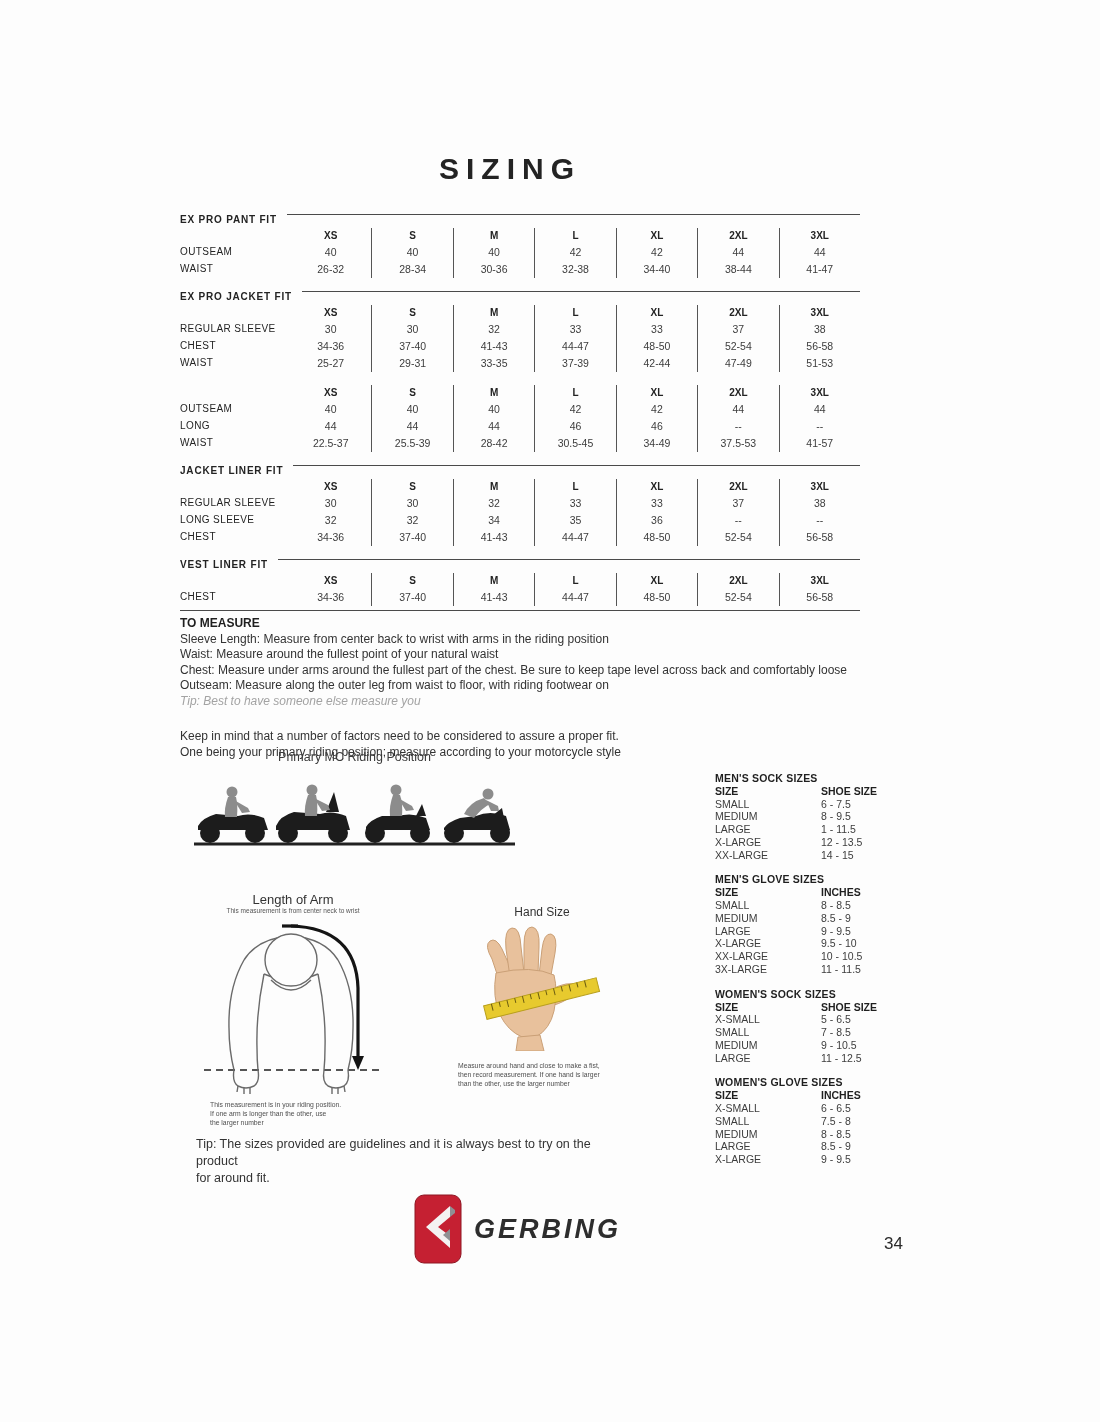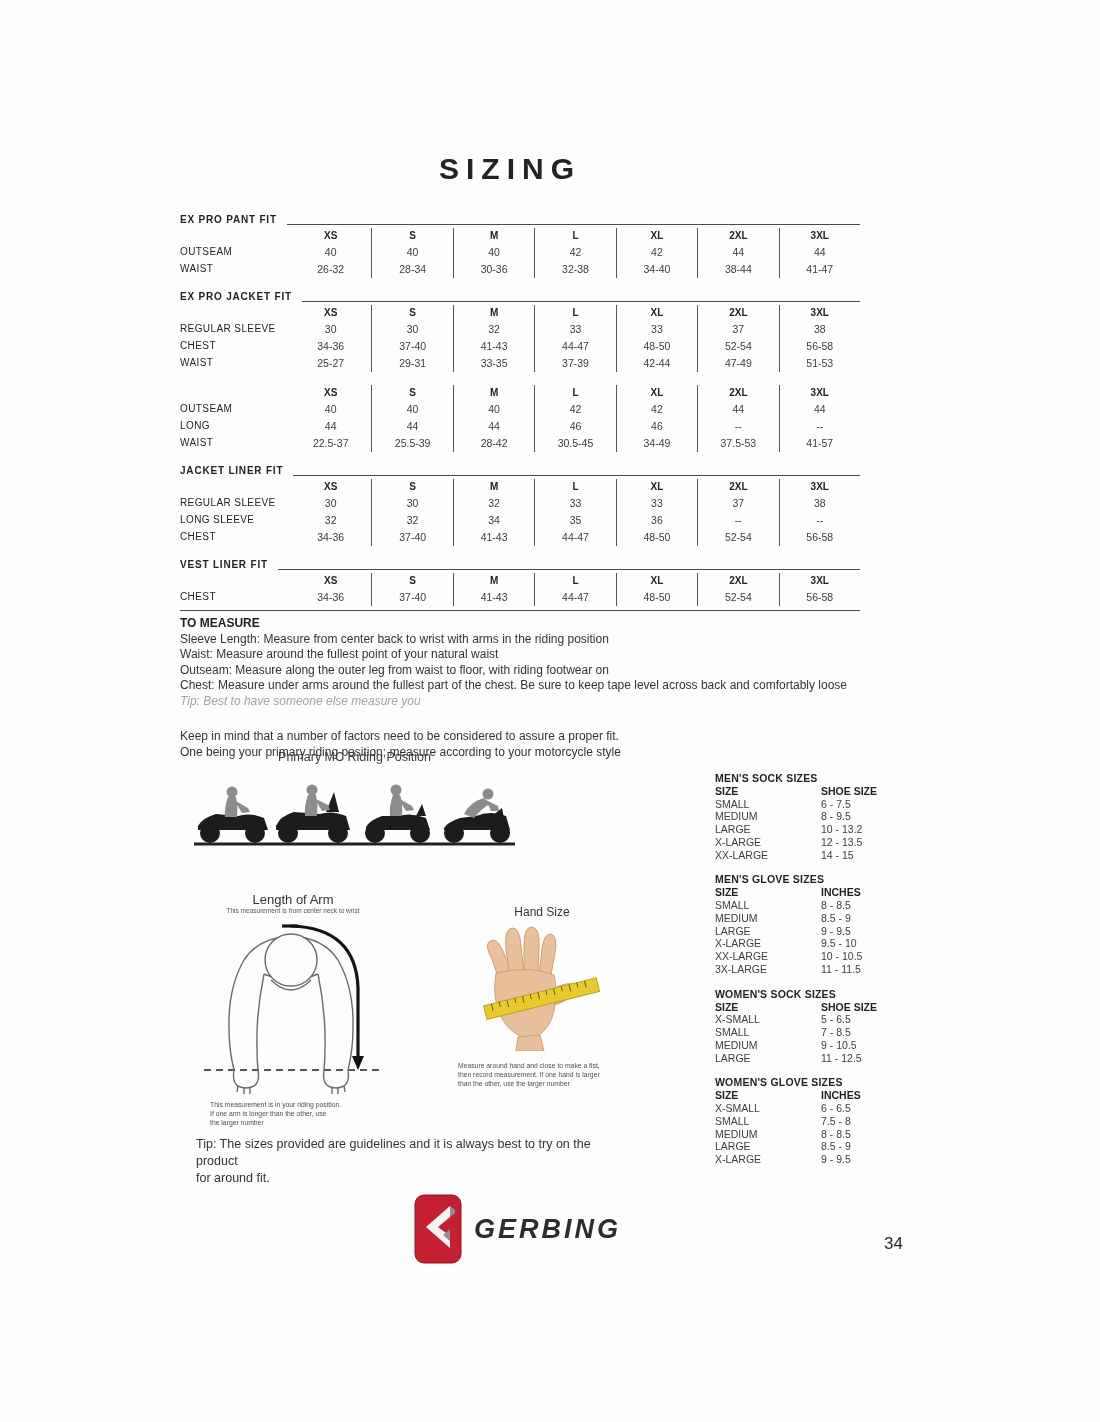--- a/index.html
+++ b/index.html
@@ -7,21 +7,21 @@
   body { font-family:"Liberation Sans", sans-serif; }
   .page { position:relative; width:1100px; height:1422px; background:#fdfdfd; margin:0 auto; overflow:hidden; color:#2e2e2e; }
 
   
   .page-title { position:absolute; left:180px; top:152px; width:660px; text-align:center;
     font-size:30px; font-weight:bold; letter-spacing:7px; color:#232323; }
 
   
   #fit-tables { position:absolute; left:180px; top:214px; width:680px; }
   .fit-table { margin-bottom:13px; }
-  .fit-title-row { display:flex; align-items:flex-end; margin-bottom:3px; }
+  .fit-title-row { display:flex; align-items:flex-start; margin-bottom:3px; }
   .fit-title { font-size:10px; font-weight:bold; letter-spacing:.8px; color:#232323; white-space:nowrap; }
   .fit-title-line { flex:1; height:1px; background:#4a4a4a; margin-left:10px; }
   .fit-grid { display:grid; grid-template-columns:110px repeat(7, 1fr); }
   .fit-cell { text-align:center; padding:2px 0 3px 0; font-size:10.5px; color:#3c3c3c; }
   .fit-cell.hdr { font-weight:bold; font-size:10px; color:#232323; }
   .fit-cell.lbl { text-align:left; padding-right:14px; font-weight:normal; font-size:10px; color:#232323; letter-spacing:.4px; }
   .fit-cell.sep { border-left:1px solid #555; }
   .fit-bottom-line { height:1px; background:#4a4a4a; margin-top:4px; }
 
   
@@ -244,22 +244,22 @@
         </div>
         <div class="fit-bottom-line"></div>
       </div>
     </div>
 
   <div id="to-measure">
     <div class="tm-heading">TO MEASURE</div>
     <div id="tm-lines">
         <div>Sleeve Length: Measure from center back to wrist with arms in the riding position</div>
         <div>Waist: Measure around the fullest point of your natural waist</div>
+        <div>Chest: Measure under arms around the fullest part of the chest. Be sure to keep tape level across back and comfortably loose</div>
         <div>Outseam: Measure along the outer leg from waist to floor, with riding footwear on</div>
-        <div>Chest: Measure under arms around the fullest part of the chest. Be sure to keep tape level across back and comfortably loose</div>
       </div>
     <div class="tm-tip">Tip: Best to have someone else measure you</div>
     <div class="tm-note" id="tm-notes">
         <div>Keep in mind that a number of factors need to be considered to assure a proper fit.</div>
         <div>One being your primary riding position; measure according to your motorcycle style</div>
       </div>
   </div>
 
   <div id="riding-position">
     <div class="rp-title">Primary MC Riding Position</div>
@@ -397,21 +397,21 @@
         <div class="acc-row">
           <span class="acc-c1">SMALL</span>
           <span class="acc-c2">6 - 7.5</span>
         </div>
         <div class="acc-row">
           <span class="acc-c1">MEDIUM</span>
           <span class="acc-c2">8 - 9.5</span>
         </div>
         <div class="acc-row">
           <span class="acc-c1">LARGE</span>
-          <span class="acc-c2">10 - 13.2</span>
+          <span class="acc-c2">1 - 11.5</span>
         </div>
         <div class="acc-row">
           <span class="acc-c1">X-LARGE</span>
           <span class="acc-c2">12 - 13.5</span>
         </div>
         <div class="acc-row">
           <span class="acc-c1">XX-LARGE</span>
           <span class="acc-c2">14 - 15</span>
         </div>
       </div>

